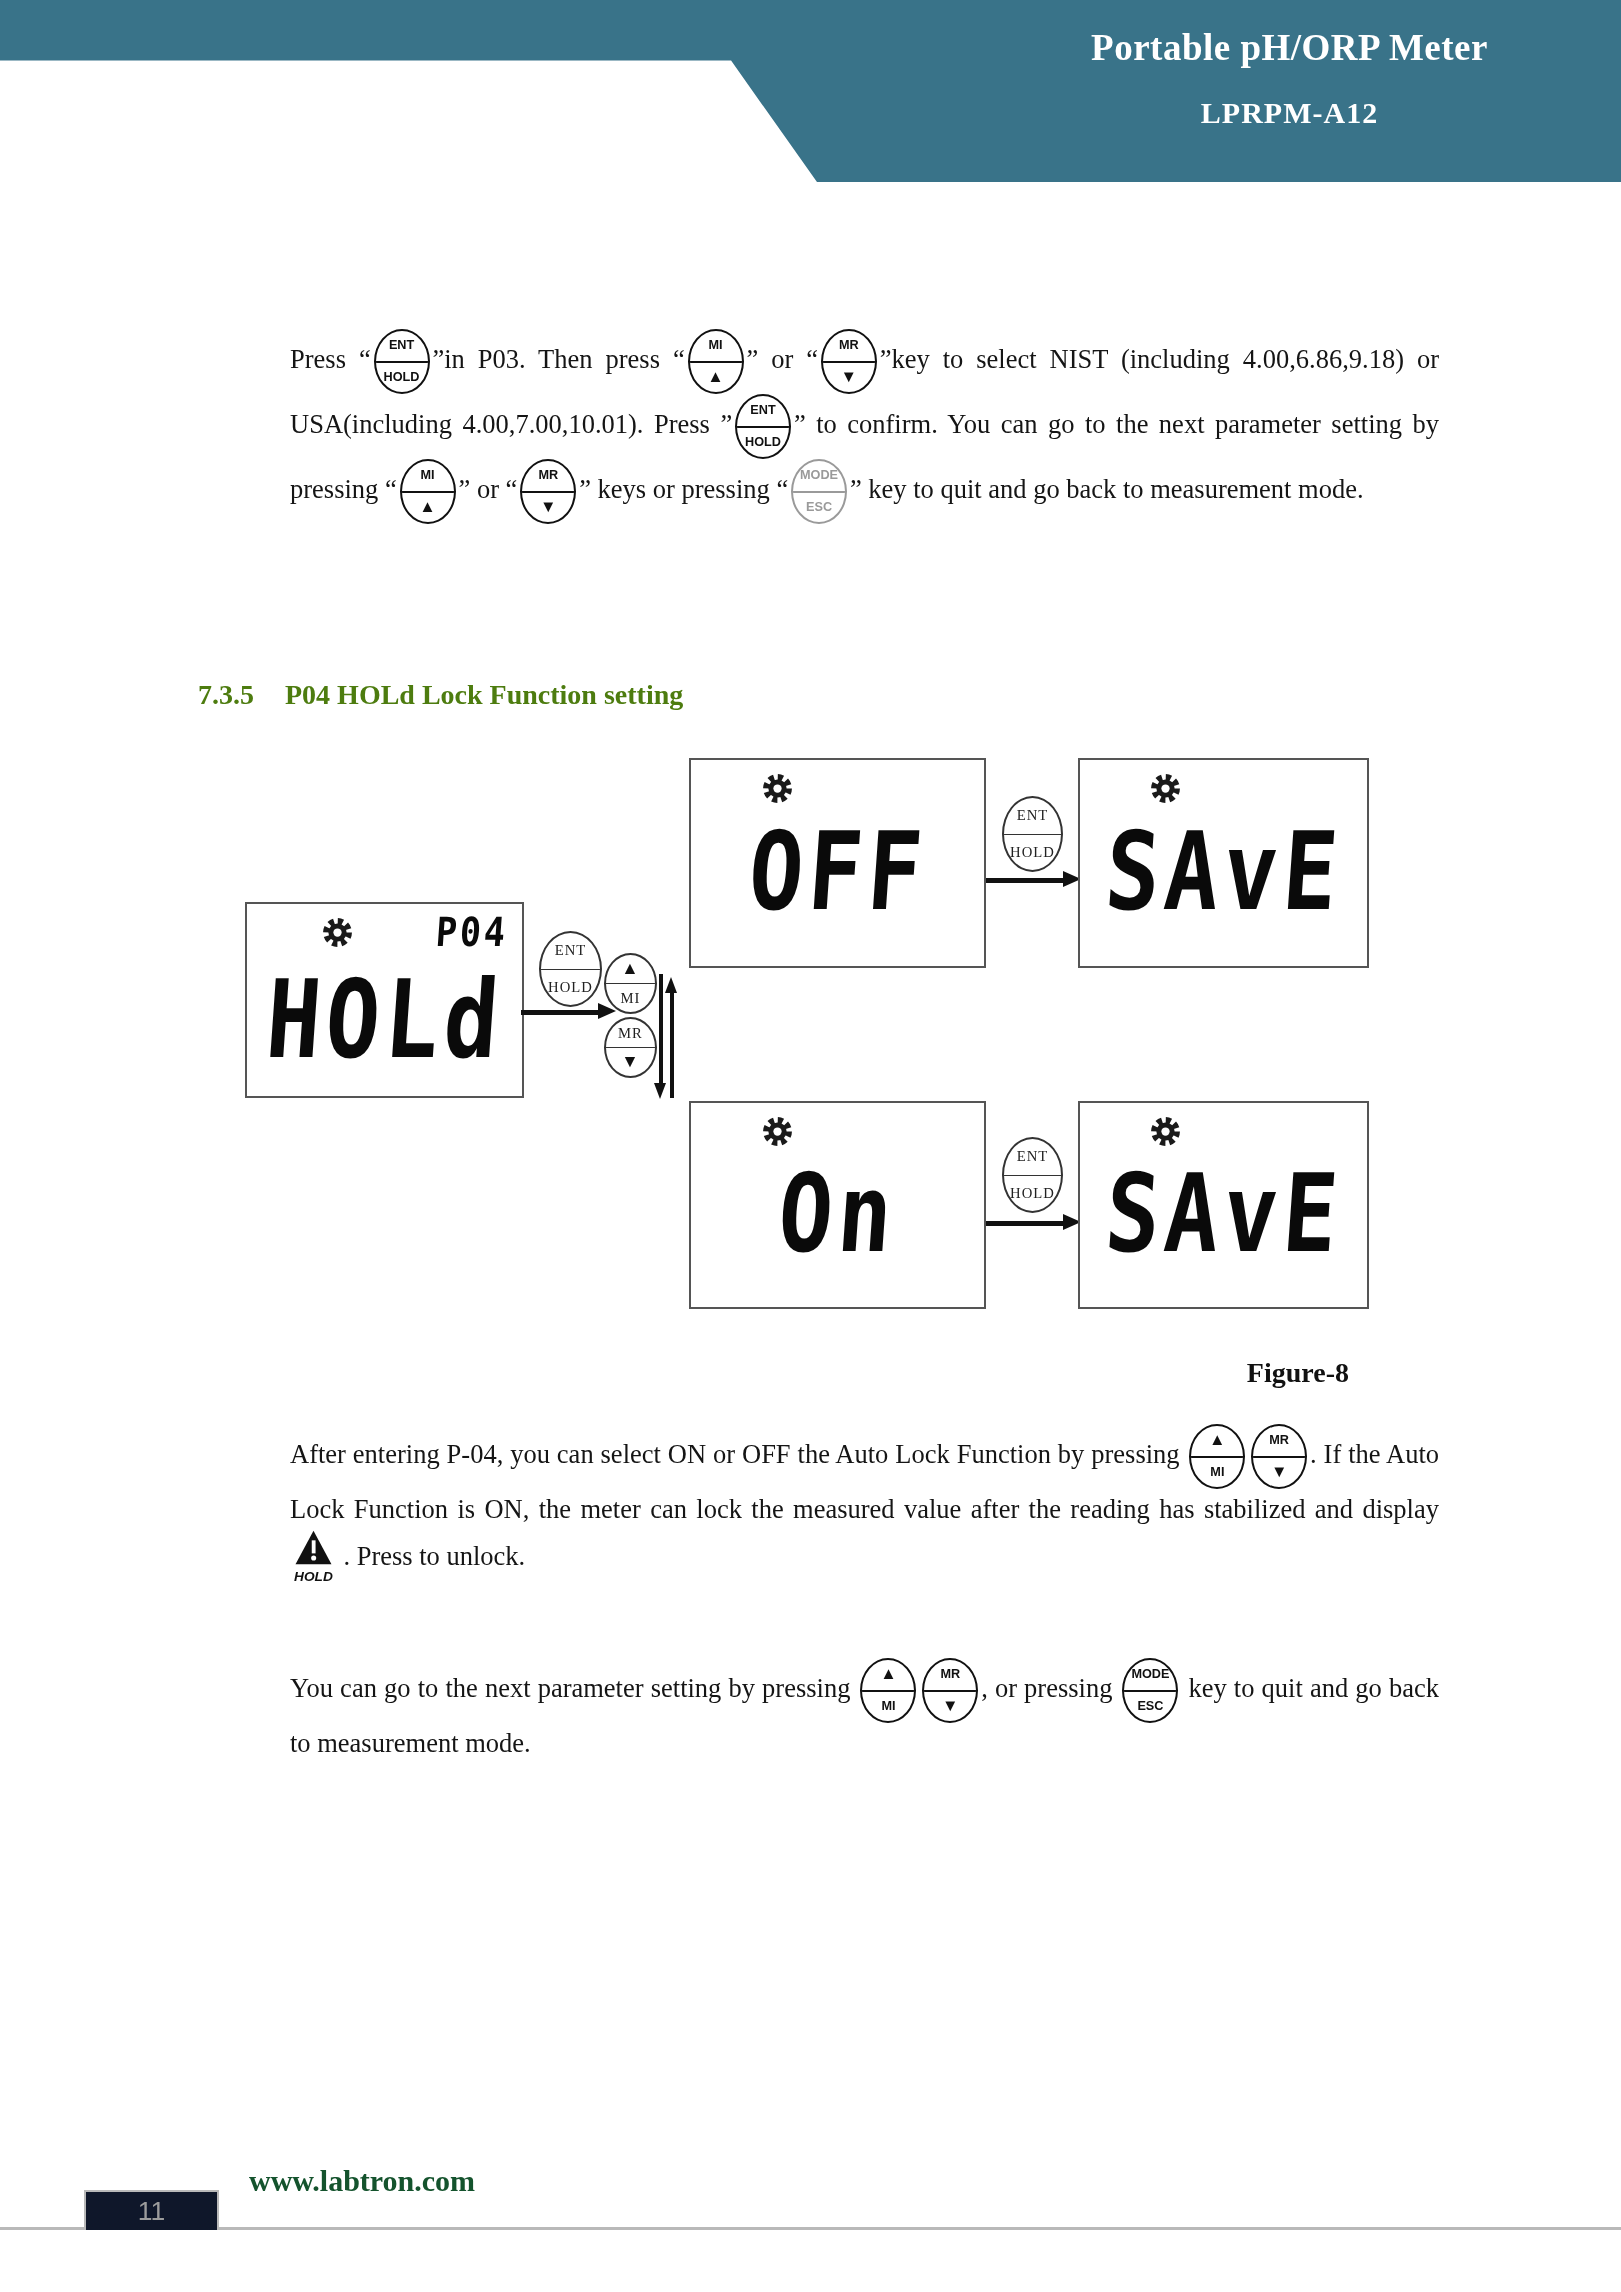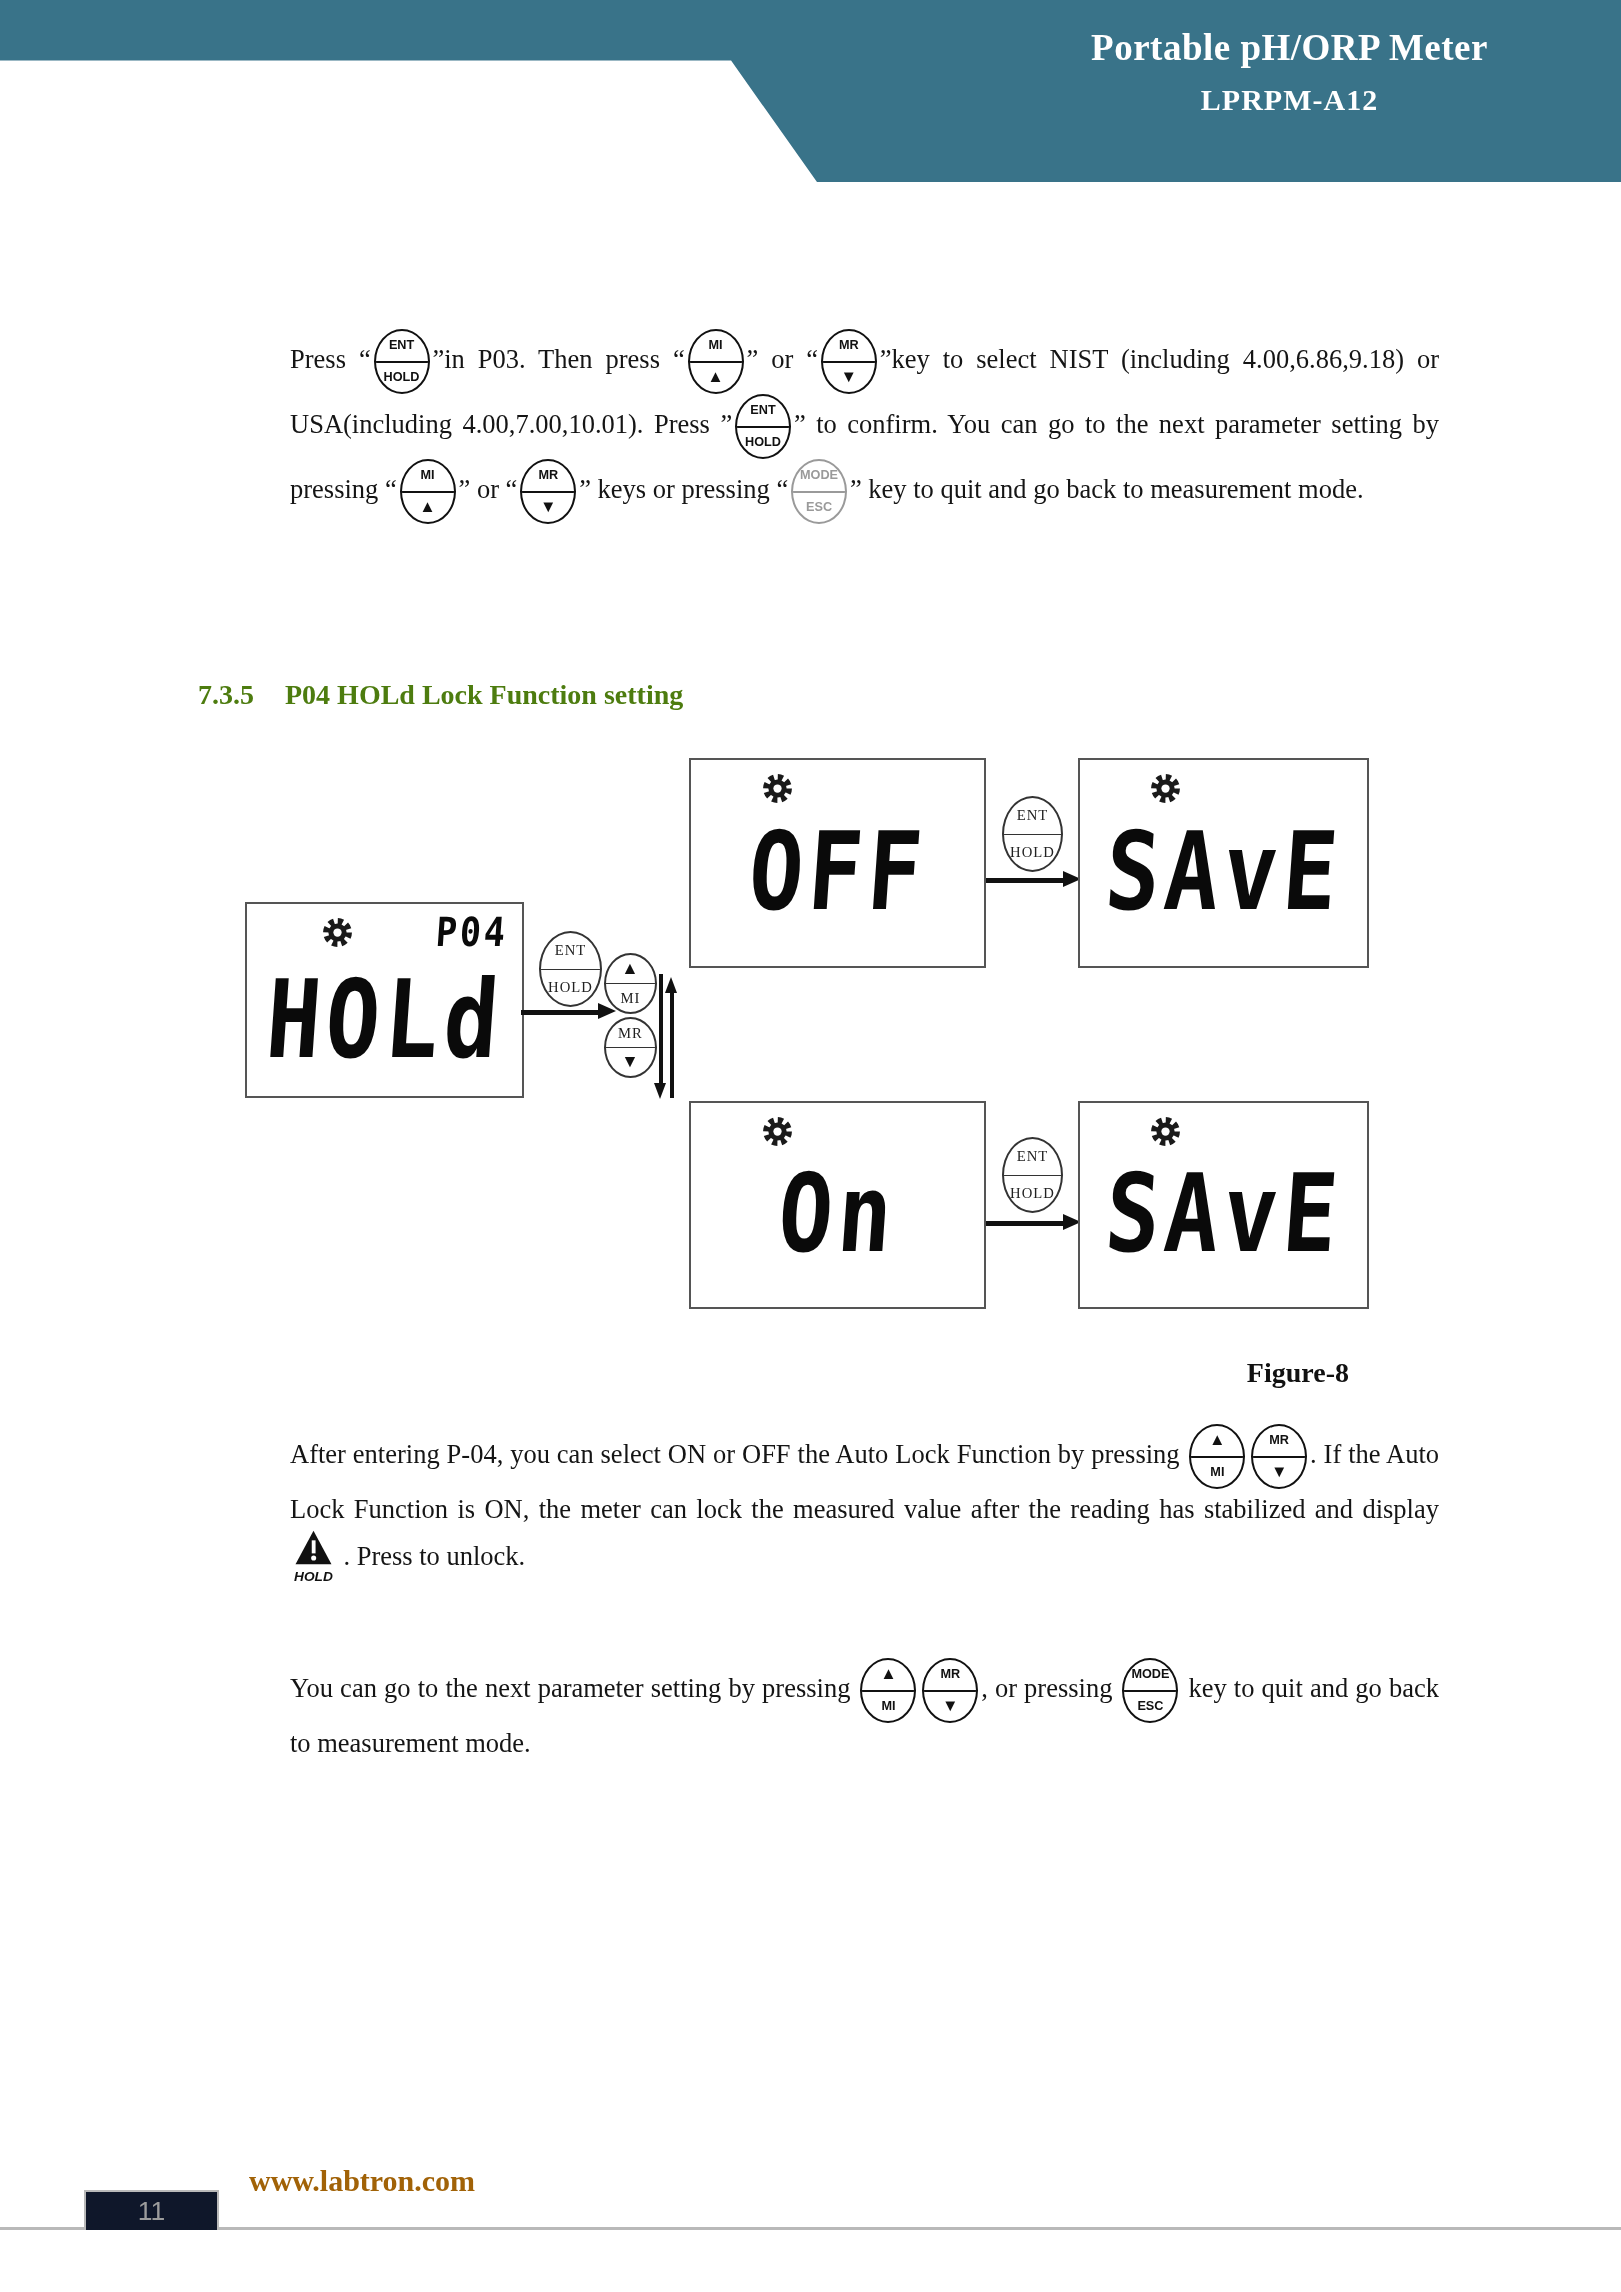--- a/index.html
+++ b/index.html
@@ -2,21 +2,21 @@
 <html><head>
 <meta charset="utf-8">
 <style>
   * { margin:0; padding:0; box-sizing:border-box; }
   body { background:#fff; font-family:"Liberation Serif", serif; }
   .page { position:relative; width:1621px; height:2293px; background:#ffffff; overflow:hidden; margin:0 auto; }
 
   
   .banner { position:absolute; top:0; left:0; width:1621px; height:182px; background:#397389;
             clip-path:polygon(0 0, 100% 0, 100% 100%, 50.4% 100%, 45.1% 33.3%, 0 33.3%); }
-  .banner-text { position:absolute; top:25.5px; right:57px; width:549px; display:flex; flex-direction:column; align-items:center; gap:14px; color:#fff; }
+  .banner-text { position:absolute; top:25.5px; right:57px; width:549px; display:flex; flex-direction:column; align-items:center; gap:27px; color:#fff; }
   .banner-title { font-size:37px; font-weight:bold; letter-spacing:0.5px; }
   .banner-model { font-size:30px; font-weight:bold; letter-spacing:1px; }
 
   
   .para { position:absolute; left:290px; width:1149px; font-size:26.5px; color:#151515; text-align:justify; line-height:1.55; }
   .heading { position:absolute; left:198px; top:679px; display:flex; gap:31px; font-size:28px; font-weight:bold; color:#4d7c0f; }
 
   
   .key-btn { display:inline-flex; flex-direction:column; width:56px; height:65px; border:2.9px solid #111;
              border-radius:50%; overflow:hidden; vertical-align:middle; background:#fff; margin:0 2.9px; flex-shrink:0; }
@@ -58,21 +58,21 @@
                     border-bottom:16.7px solid #111; border-left:6.9px solid transparent; border-right:6.9px solid transparent; }
 
   .fig-caption { position:absolute; left:290px; top:1357px; width:1059px; text-align:right;
                  font-size:28px; font-weight:bold; color:#111; }
 
   
   .footer-line { position:absolute; left:0; top:2227px; width:1621px; height:2.9px; background:#b9b9b9; }
   .footer-tab { position:absolute; left:84px; top:2190px; width:135px; height:40px; background:#0f172a;
                 border:2.9px solid #b9b9b9; border-bottom:none; display:flex; align-items:center; justify-content:center;
                 font-family:"Liberation Sans", sans-serif; font-size:26.5px; color:#9c9c9c; }
-  .footer-site { position:absolute; left:249px; top:2164px; font-size:30px; font-weight:bold; color:#a16207; text-decoration:none; }
+  .footer-site { position:absolute; left:249px; top:2164px; font-size:30px; font-weight:bold; color:#14532d; text-decoration:none; }
 </style>
 </head>
 <body>
 
 <div class="page">
 
   <div class="banner"></div>
   <div class="banner-text">
     <div class="banner-title">Portable pH/ORP Meter</div>
     <div class="banner-model">LPRPM-A12</div>

